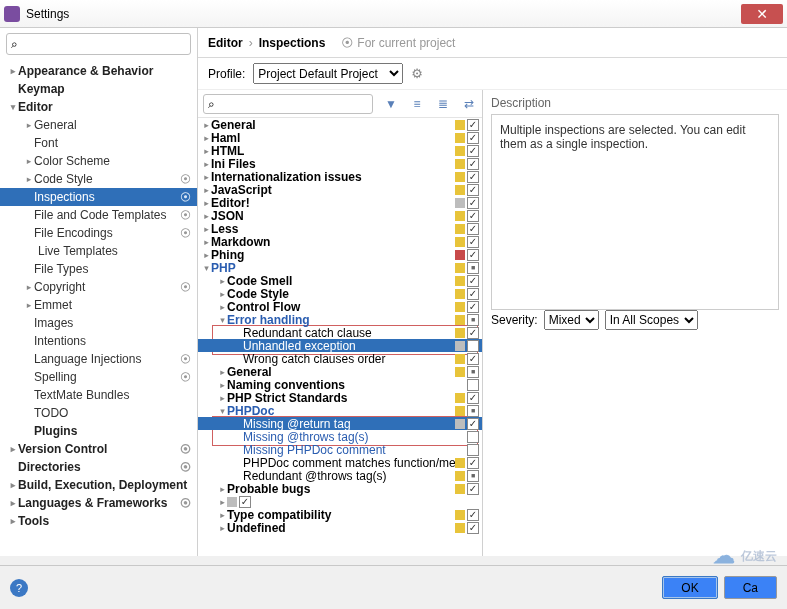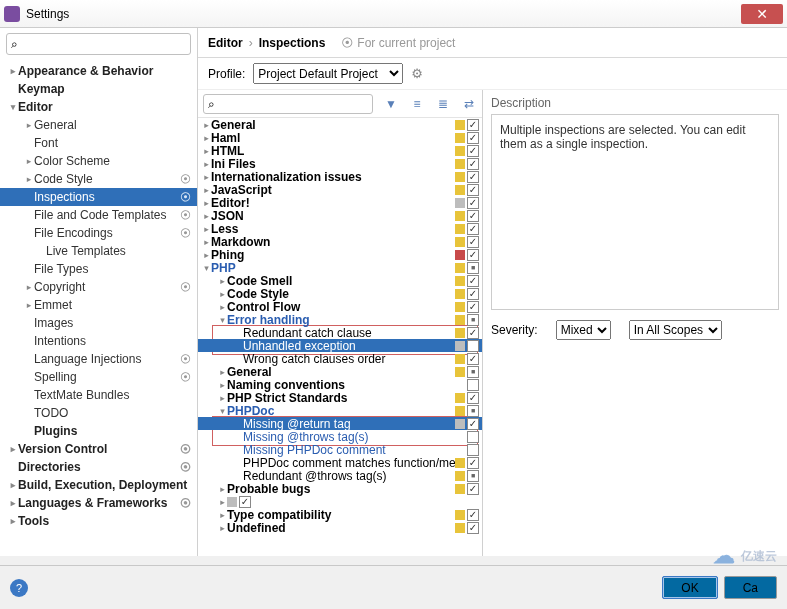--- a/index.html
+++ b/index.html
@@ -43,27 +43,27 @@
 .irow.sel { background: #2f6fb8; }
 .irow.sel .lbl { color: #fff; }
 .irow .sw { width: 10px; height: 10px; margin-right: 2px; }
 .irow .cb { width: 12px; height: 12px; border: 1px solid #888; background: #fff; margin-right: 3px; display: flex; align-items: center; justify-content: center; font-size: 10px; color: #333; }
 .irow .cb.on::after { content: "✓"; }
 .irow .cb.mix::after { content: "■"; color: #666; font-size: 7px; }
 .redbox { position: absolute; border: 1px solid #d06060; pointer-events: none; }
 .insp-right { flex: 1; display: flex; flex-direction: column; padding: 6px 8px; }
 .desc-lbl { color: #666; margin-bottom: 4px; }
 .desc-box { border: 1px solid #ccc; background: #fff; padding: 8px; height: 196px; color: #333; }
-.sev-row { display: flex; align-items: center; gap: 18px; margin-top: 10px; }
+.sev-row { display: flex; align-items: center; gap: 6px; }
 .sev-row select { height: 20px; font-size: 12px; }
 .disable-row { border-top: 1px solid #d0d0d0; padding: 5px 10px; display: flex; align-items: center; gap: 6px; }
 .footer { position: absolute; bottom: 0; left: 0; right: 0; height: 44px; border-top: 1px solid #c8c8c8; background: #f0f0f0; display: flex; align-items: center; padding: 0 10px; }
 .footer .help { width: 18px; height: 18px; border-radius: 50%; background: #3b78c4; color: #fff; display: flex; align-items: center; justify-content: center; font-size: 11px; }
 .footer .btns { margin-left: auto; display: flex; gap: 6px; }
-.footer button { height: 23px; padding: 0 18px; border: 1px solid #999; background: #0369a1; border-radius: 2px; }
+.footer button { height: 23px; padding: 0 18px; border: 1px solid #999; background: #3b82f6; border-radius: 2px; }
 .footer button.primary { border-color: #3b78c4; box-shadow: 0 0 0 1px #a6c5ea inset; }
 .watermark { position: absolute; right: 10px; bottom: 40px; color: #a8b8d0; font-size: 18px; font-weight: 600; display: flex; align-items: center; gap: 6px; opacity: 0.75; }
 .watermark .cloud { font-size: 22px; color: #6a9ed8; }
 .sw-yellow{background:#e8c43a}.sw-gray{background:#bdbdbd}.sw-red{background:#c84a4a}.sw-none{background:transparent}
 </style>
 </head>
 <body>
 
 <div class="titlebar">
   <div class="icon"></div>
@@ -115,21 +115,21 @@
         <div class="node" style="padding-left: 24px;">
           <span class="arrow"></span>
           <span>File and Code Templates</span>
           <span class="cog">⦿</span>
         </div>
         <div class="node" style="padding-left: 24px;">
           <span class="arrow"></span>
           <span>File Encodings</span>
           <span class="cog">⦿</span>
         </div>
-        <div class="node" style="padding-left: 36px;">
+        <div class="node" style="padding-left: 28px;">
           <span class="arrow"></span>
           <span>Live Templates</span>
         </div>
         <div class="node" style="padding-left: 24px;">
           <span class="arrow"></span>
           <span>File Types</span>
         </div>
         <div class="node" style="padding-left: 24px;">
           <span class="arrow">▸</span>
           <span>Copyright</span>

